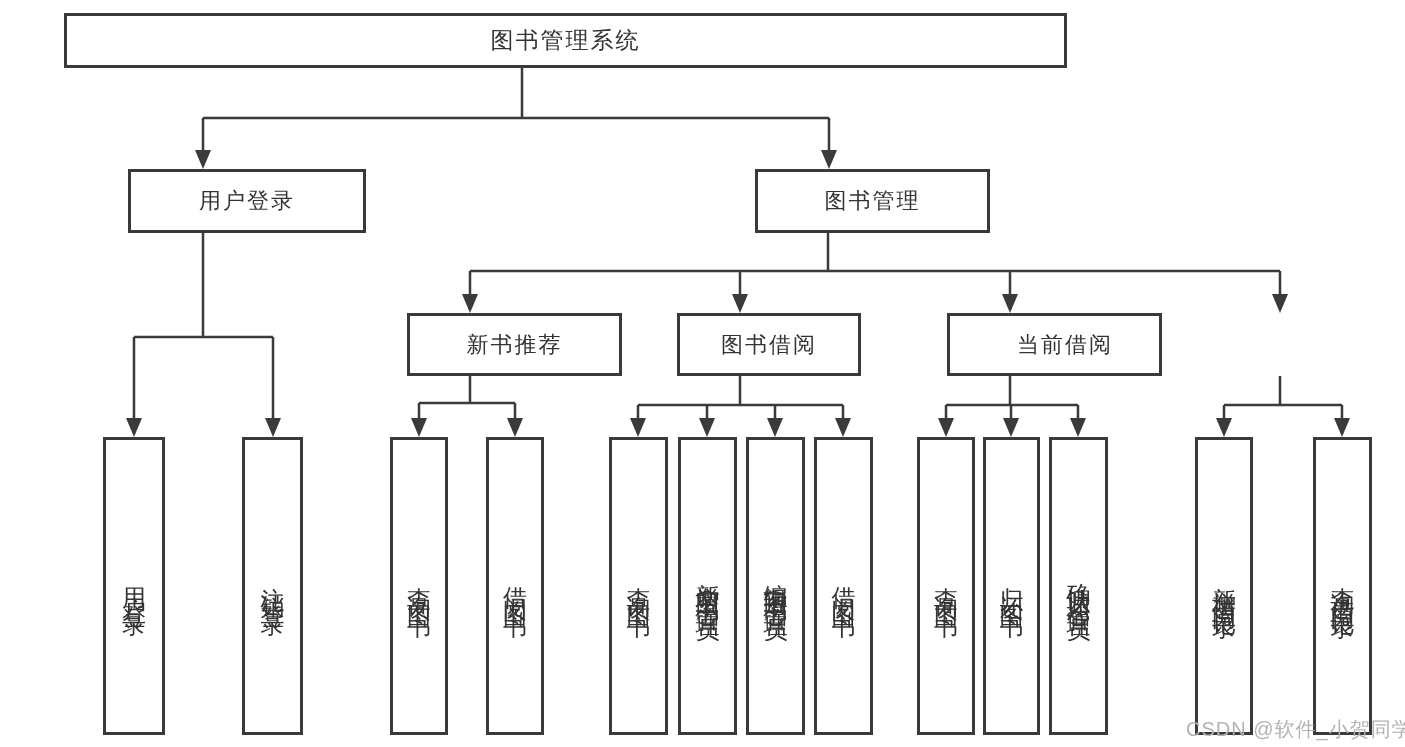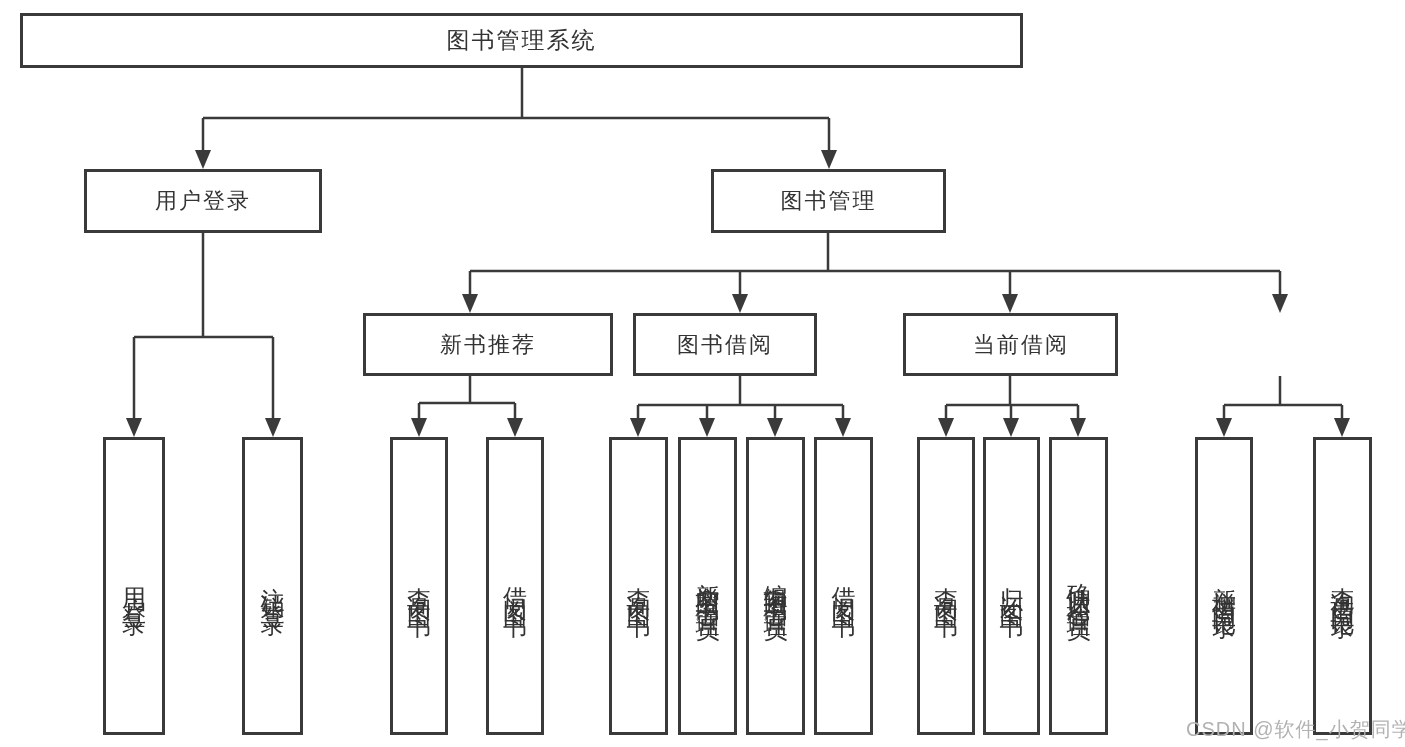--- a/index.html
+++ b/index.html
@@ -7,21 +7,21 @@
     position:relative; width:1405px; height:747px; background:#ffffff;
     font-family:"Liberation Sans", sans-serif; overflow:hidden;
   }
   .wires { position:absolute; left:0; top:0; width:1405px; height:747px; }
   .box {
     position:absolute; box-sizing:border-box; background:#ffffff;
     border:3px solid #3a3a3a; color:#333333;
     display:flex; align-items:center; justify-content:center;
     text-align:center;
   }
-  .hbox { font-size:22px; letter-spacing:2px; white-space:nowrap; }
+  .hbox { font-size:22px; letter-spacing:2px; white-space:nowrap;margin-left:44px; }
   .title { font-size:23px; }
   .vbox { font-size:24px; }
   .vbox span {
     writing-mode:vertical-rl; text-orientation:mixed;
     display:block; line-height:1;
   }
   .sp4 span { letter-spacing:9px; }
   .sp6 span { letter-spacing:6px; }
   .sp9 span { letter-spacing:5px; }
   .watermark {
@@ -71,21 +71,21 @@
     <span>图书管理系统</span>
   </div>
 
   <div class="box hbox" style="left:84px; top:169px; width:238px; height:64px;">
     <span>用户登录</span>
   </div>
   <div class="box hbox" style="left:711px; top:169px; width:235px; height:64px;">
     <span>图书管理</span>
   </div>
 
-  <div class="box hbox" style="left:363px; top:313px; width:250px; height:63px;">
+  <div class="box hbox" style="left:363px; top:313px; width:215px; height:63px;">
     <span>新书推荐</span>
   </div>
   <div class="box hbox" style="left:633px; top:313px; width:184px; height:63px;">
     <span>图书借阅</span>
   </div>
   <div class="box hbox" style="left:903px; top:313px; width:215px; height:63px;padding-left:21px;">
     <span>当前借阅</span>
   </div>
 
   <div class="box vbox sp4" style="left:103px; top:437px; width:62px; height:298px;">

